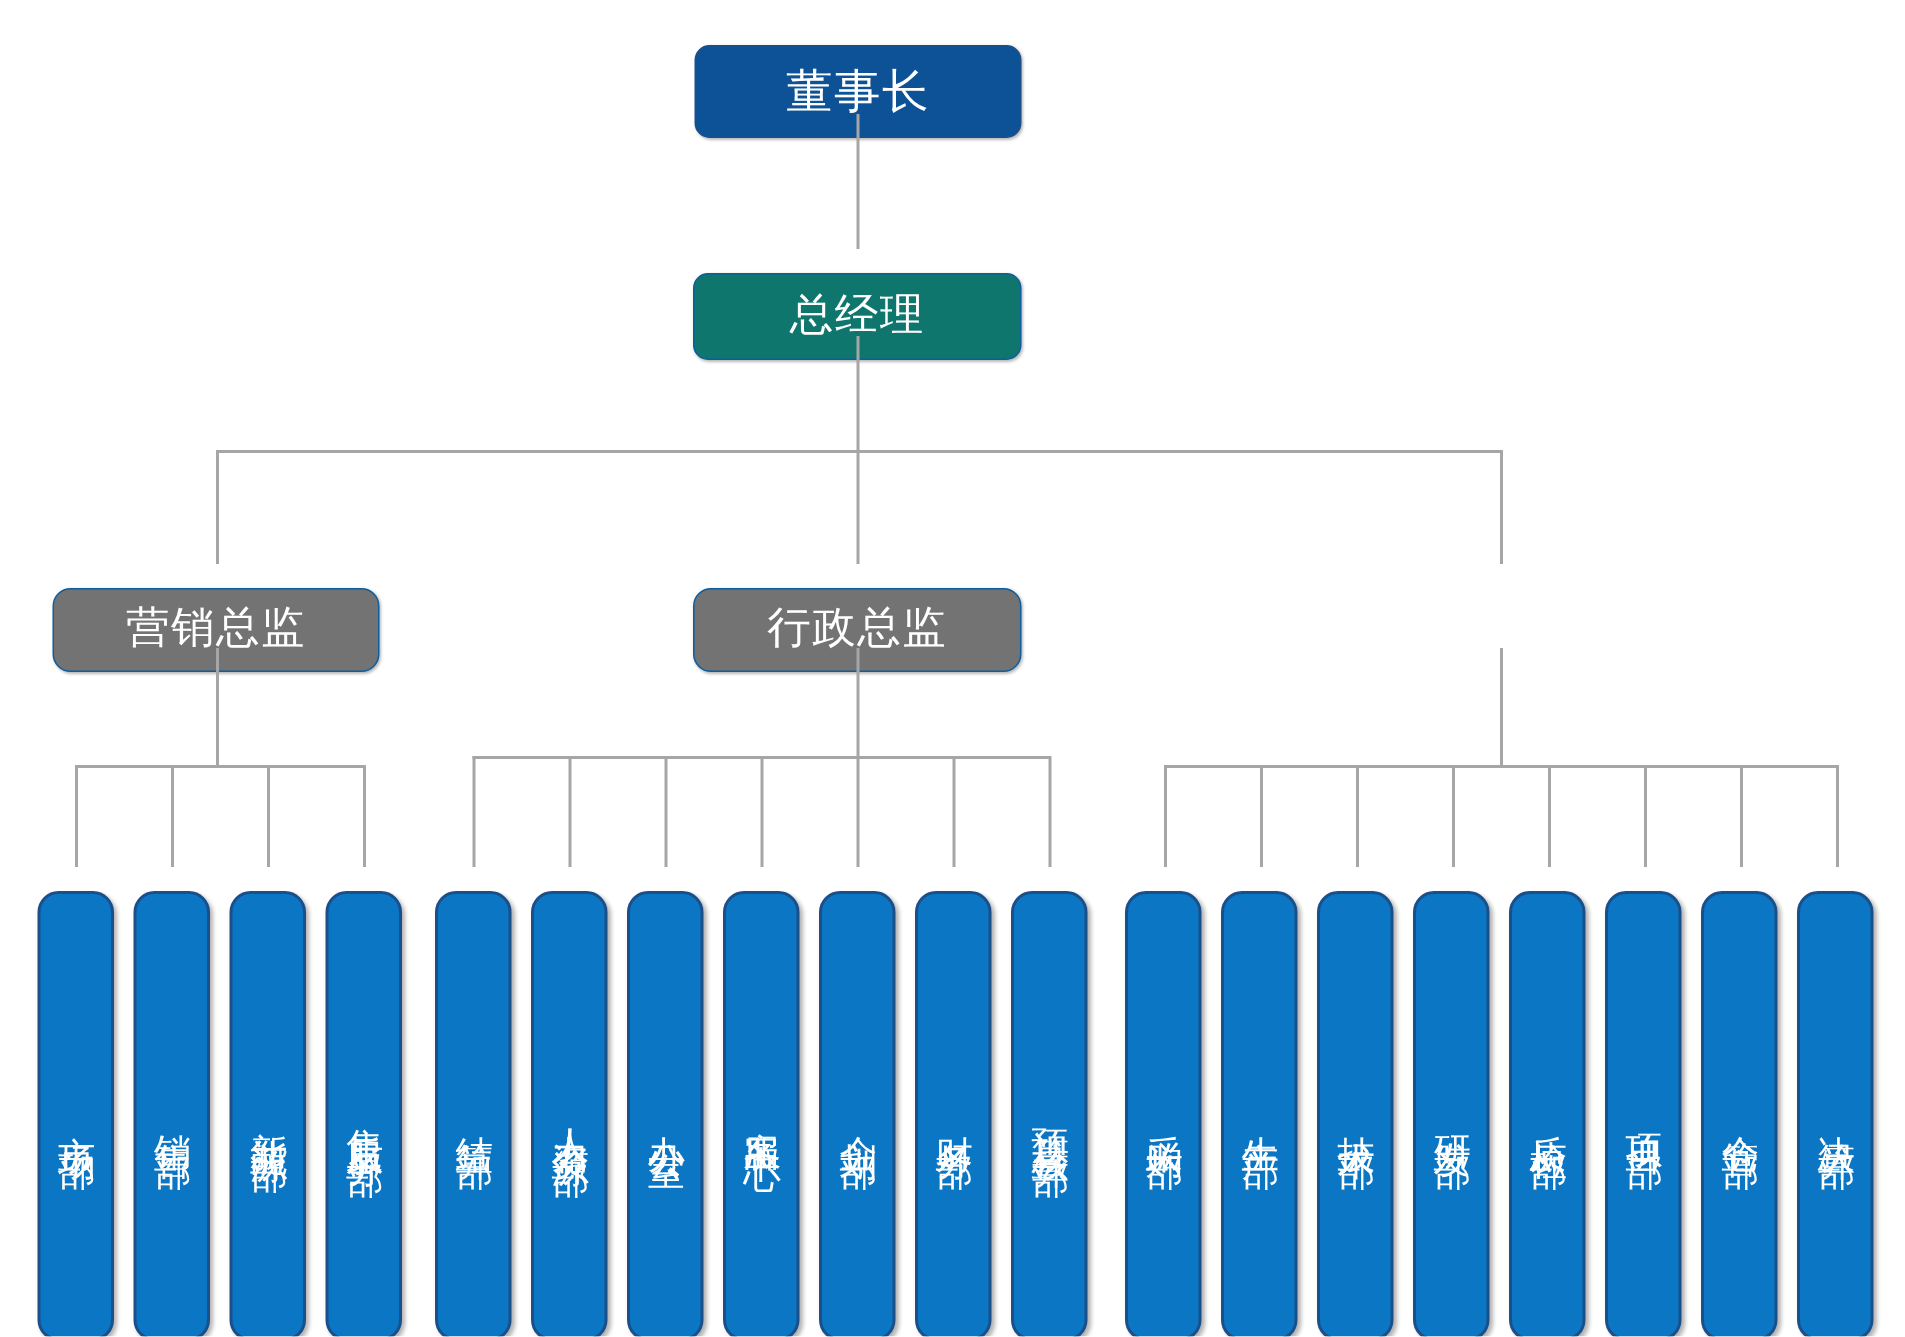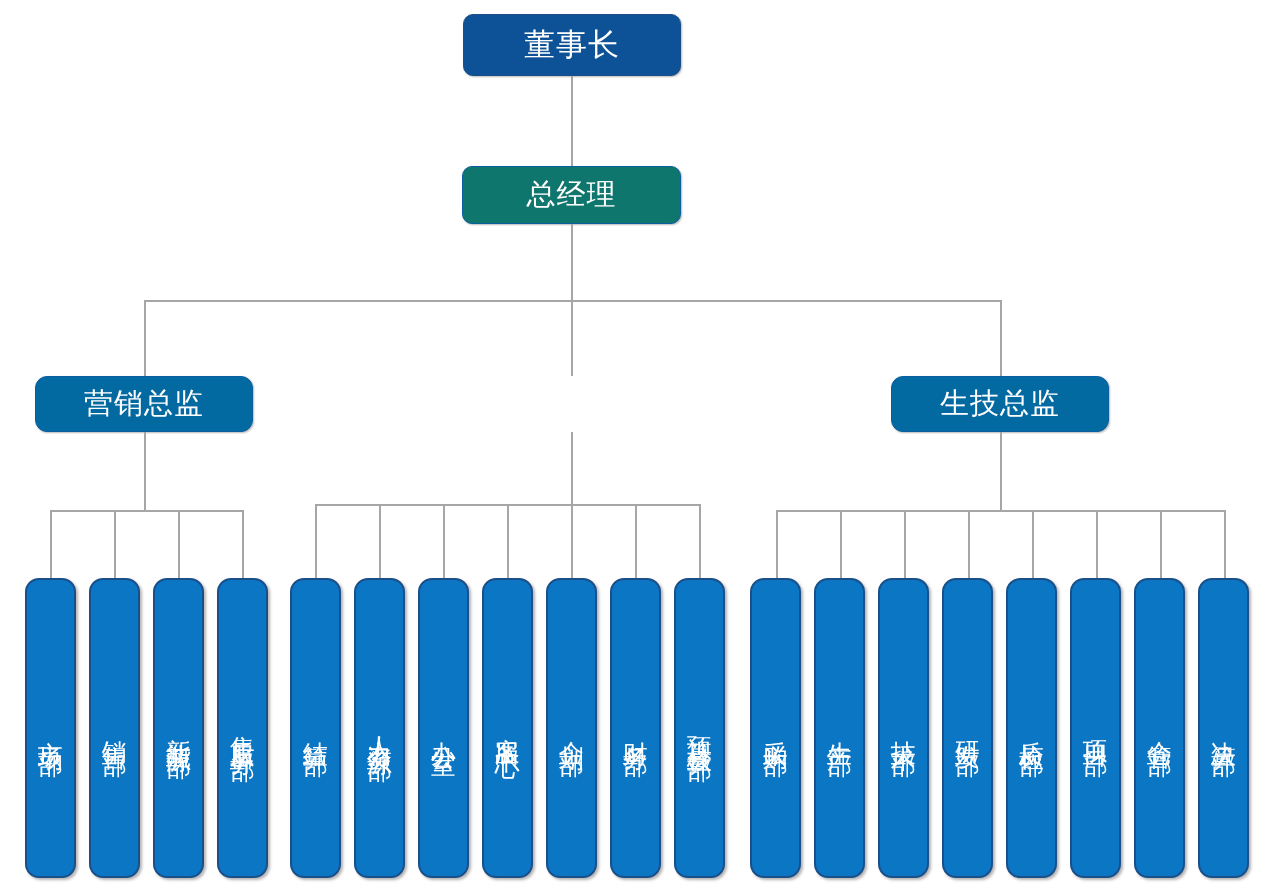--- a/index.html
+++ b/index.html
@@ -33,33 +33,34 @@
     border-radius: 10px;
     border: 1px solid #1c4f87;
     display: flex;
     align-items: center;
     justify-content: center;
     color: #ffffff;
     text-align: center;
     line-height: 1.15;
     letter-spacing: 1px;
     box-shadow: 1px 1px 2px rgba(0,0,0,0.28);
+    margin-top: 16px;
   }
 
   .node.chairman {
     background: #0d5296;
     font-size: 31px;
   }
   .node.gm {
     background: #0f766e;
     border-color: #0b5ea0;
     font-size: 29px;
   }
   .node.director {
-    background: #0369a1;
+    background: #737373;
     border-color: #0b5ea0;
     font-size: 29px;
     border-radius: 12px;
   }
 
   
   .node.dept {
     background: #0b76c4;
     border: 2px solid #1b4f8a;
     border-radius: 14px;
@@ -101,22 +102,22 @@
   </div>
 
   <div class="line v" style="left:571px; top:224px; height:152px;"></div>
   <div class="line h" style="left:144px; top:300px; width:858px;"></div>
   <div class="line v" style="left:144px; top:300px; height:76px;"></div>
   <div class="line v" style="left:1000px; top:300px; height:76px;"></div>
 
   <div class="node director" style="left:35px; top:376px; width:218px; height:56px;">
     <span>营销总监</span>
   </div>
-  <div class="node director" style="left:891px; top:376px; width:218px; height:56px;">
-    <span>生技总监</span>
+  <div class="node director" style="left:462px; top:376px; width:219px; height:56px;">
+    <span>行政总监</span>
   </div>
 
   <div class="line v" style="left:144px; top:432px; height:80px;"></div>
   <div class="line h" style="left:50px; top:510px; width:194px;"></div>
   <div class="line v" style="left:50px;  top:510px; height:68px;"></div>
   <div class="line v" style="left:114px; top:510px; height:68px;"></div>
   <div class="line v" style="left:178px; top:510px; height:68px;"></div>
   <div class="line v" style="left:242px; top:510px; height:68px;"></div>
 
   <div class="line v" style="left:571px; top:432px; height:74px;"></div>

